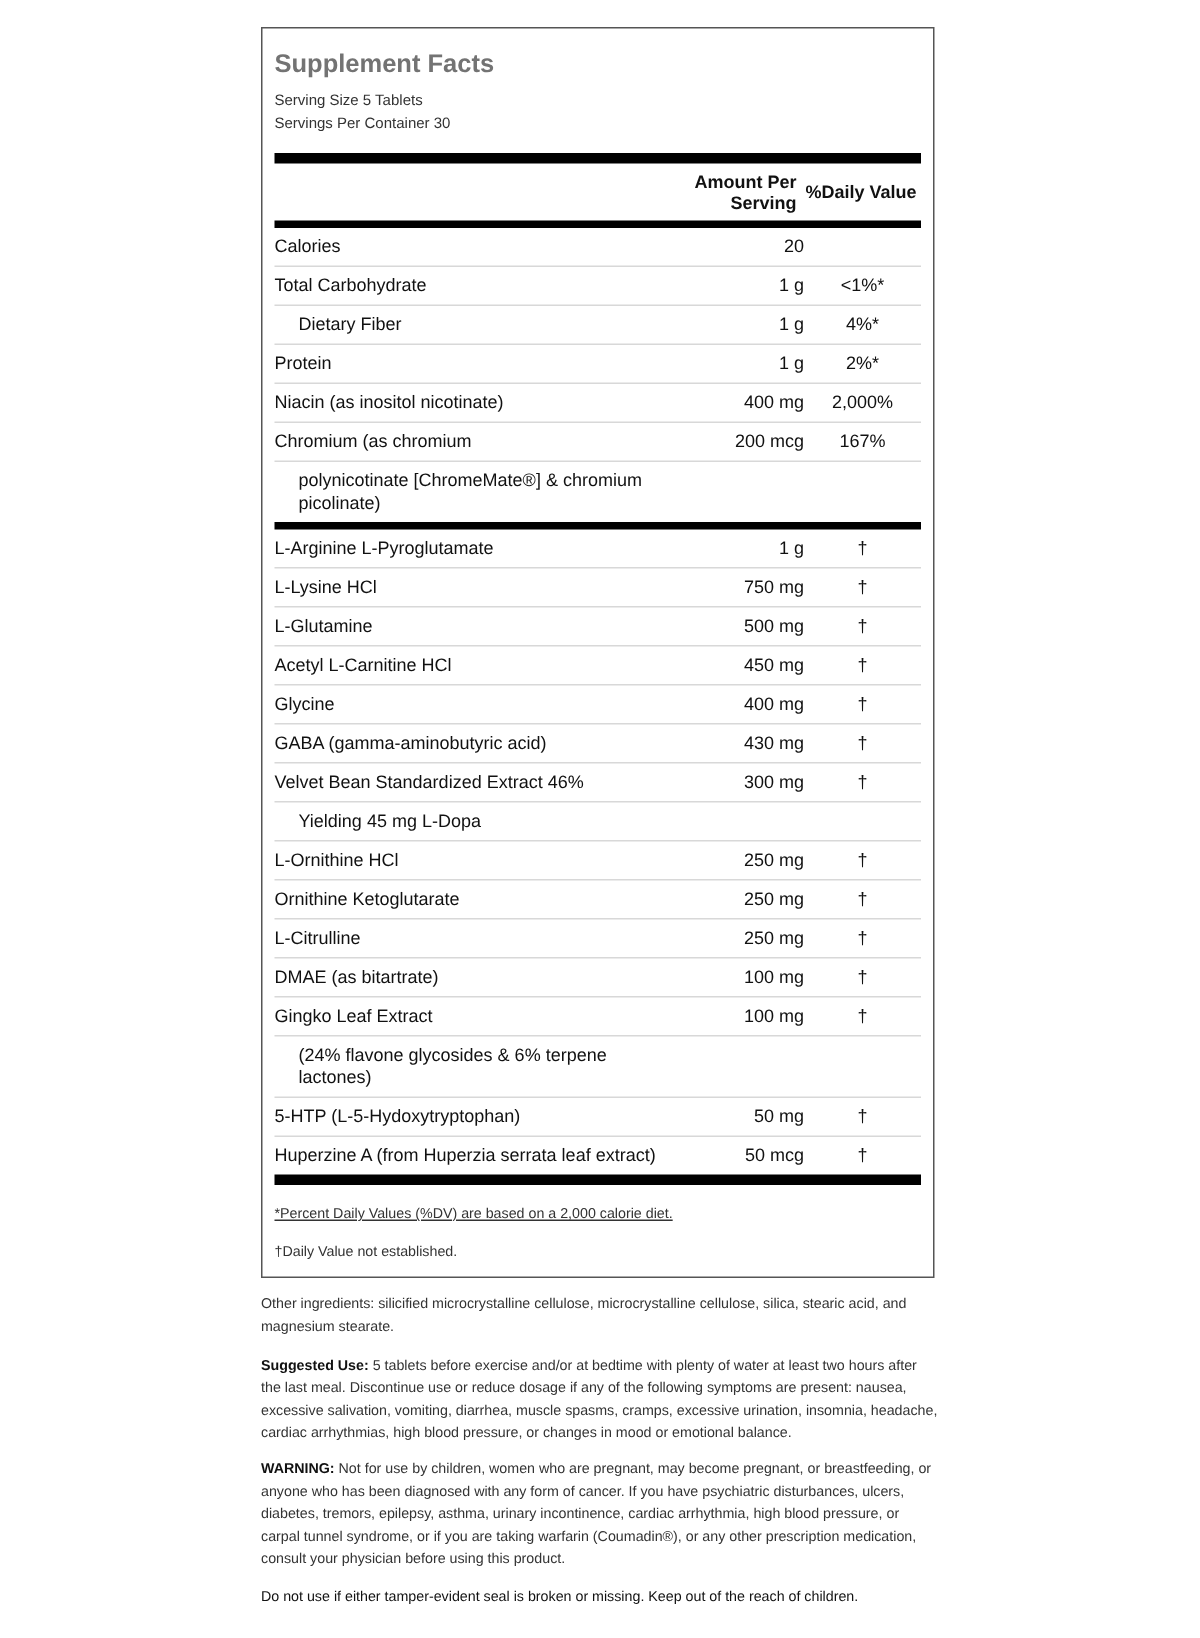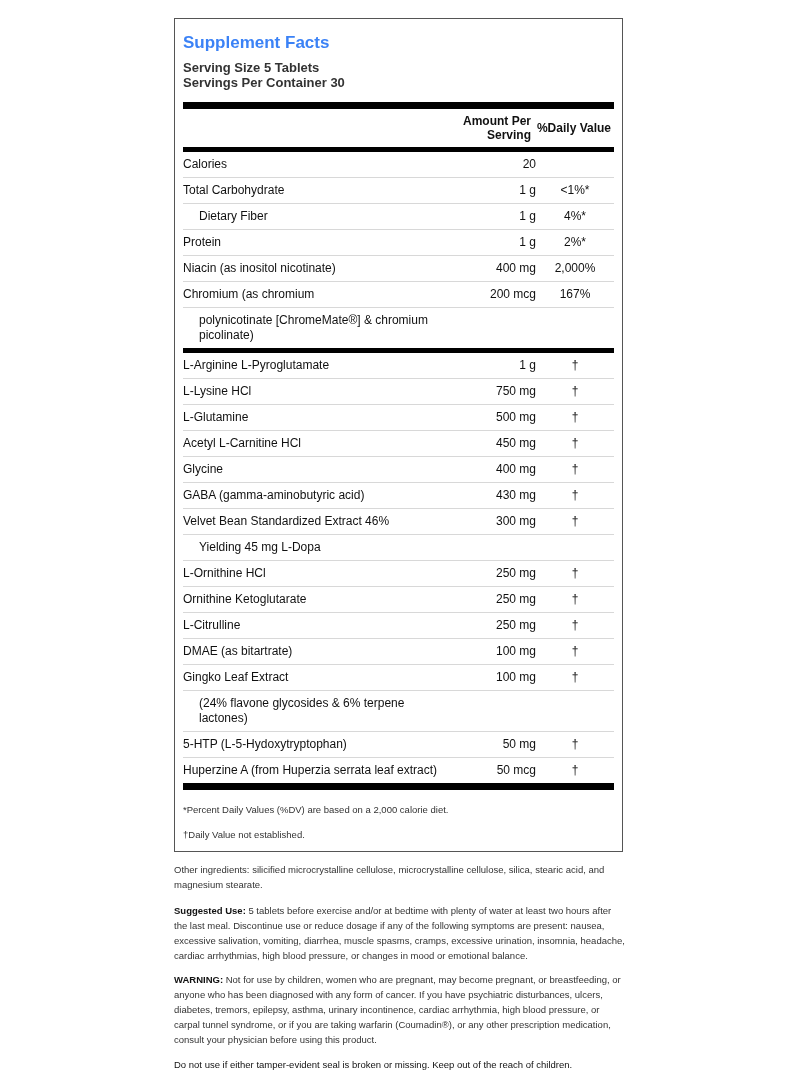--- a/index.html
+++ b/index.html
@@ -1,36 +1,36 @@
 <!DOCTYPE html>
 <html><head>
 <meta charset="utf-8">
 <style>
   html, body { margin: 0; padding: 0; background: #ffffff; }
   body { width: 800px; height: 1092px; position: relative; font-family: "Liberation Sans", sans-serif; color: #111; }
   .panel {
     position: absolute; left: 174px; top: 18px; width: 449px; height: 834px;
     border: 1px solid #555; box-sizing: border-box; padding: 14px 8px 0 8px;
   }
-  .title { font-size: 17px; font-weight: bold; margin: 0 0 7px 0; color: #3b82f6; line-height: 20px; }
-  .serving { font-size: 13px; line-height: 15px; color: #333; font-weight: bold; }
+  .title { font-size: 17px; font-weight: bold; margin: 0 0 7px 0; color: #737373; line-height: 20px; }
+  .serving { font-size: 10px; line-height: 15px; color: #333; }
   .bar-thick { height: 7px; background: #000; margin-top: 12px; }
   .bar-mid { height: 5px; background: #000; }
   .hdr { display: flex; height: 38px; align-items: center; }
   .hdr .c-name { flex: 1; }
   .hdr .c-amt { width: 84px; text-align: right; font-weight: bold; font-size: 12px; line-height: 14px; }
   .hdr .c-dv { width: 80px; text-align: right; font-weight: bold; font-size: 12px; padding-right: 3px; }
   .row { display: flex; border-bottom: 1px solid #d8d8d8; font-size: 12px; line-height: 15px; padding: 5px 0 5px 0; }
   .row.no-border { border-bottom: none; }
   .row .c-name { flex: 1; padding-right: 8px; }
   .row .c-name.indent { padding-left: 16px; }
   .row .c-amt { width: 84px; text-align: right; white-space: nowrap; }
   .row .c-dv { width: 78px; text-align: center; white-space: nowrap; }
   .footnote { font-size: 9.5px; color: #333; line-height: 12px; }
-  .fn1 { margin-top: 14px; }
+  .fn1 { margin-top: 14px; text-decoration: underline; }
   .fn2 { margin-top: 13px; }
   .below { position: absolute; left: 174px; width: 452px; font-size: 9.5px; line-height: 15px; color: #333; }
   .below b { color: #111; }
   .other { top: 862px; }
   .suggested { top: 903px; }
   .warning { top: 972px; }
   .tamper { top: 1057px; font-weight: normal; color: #111; }
 </style>
 </head>
 <body>

